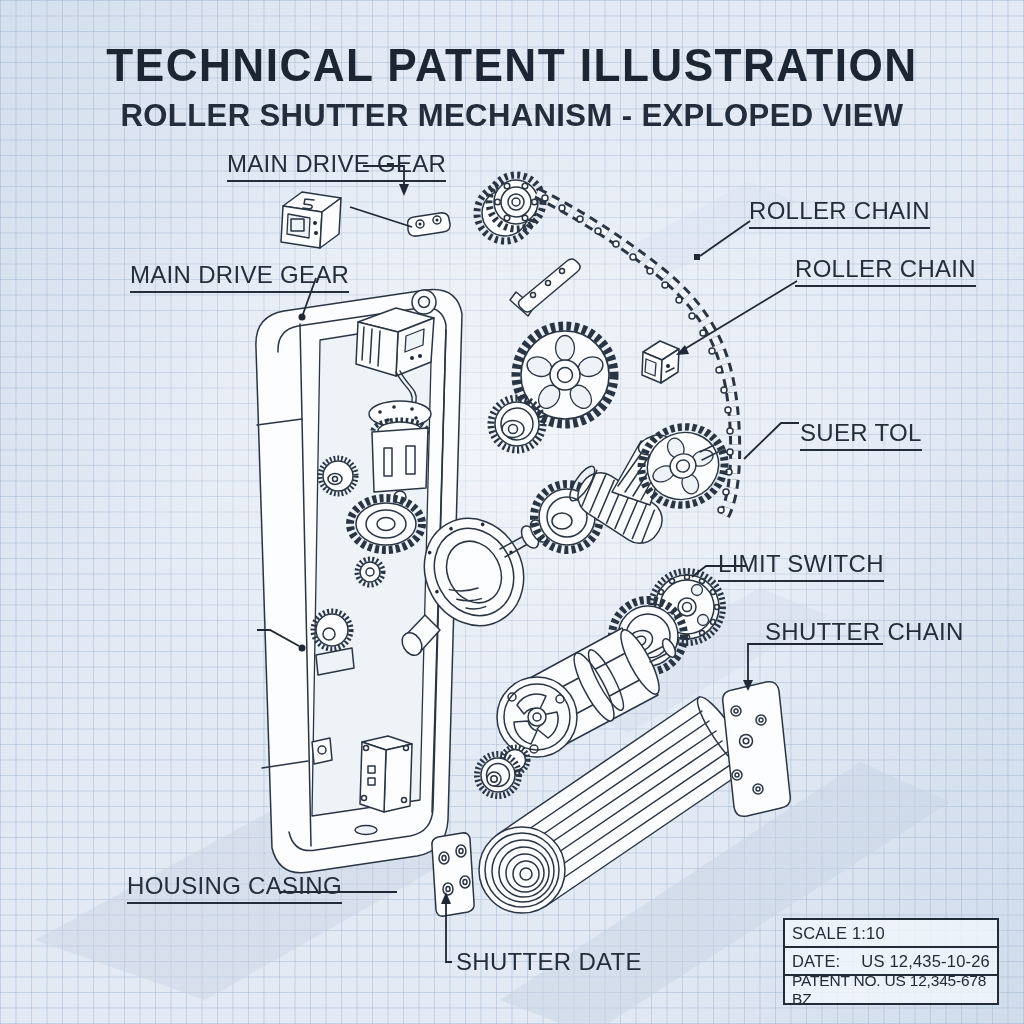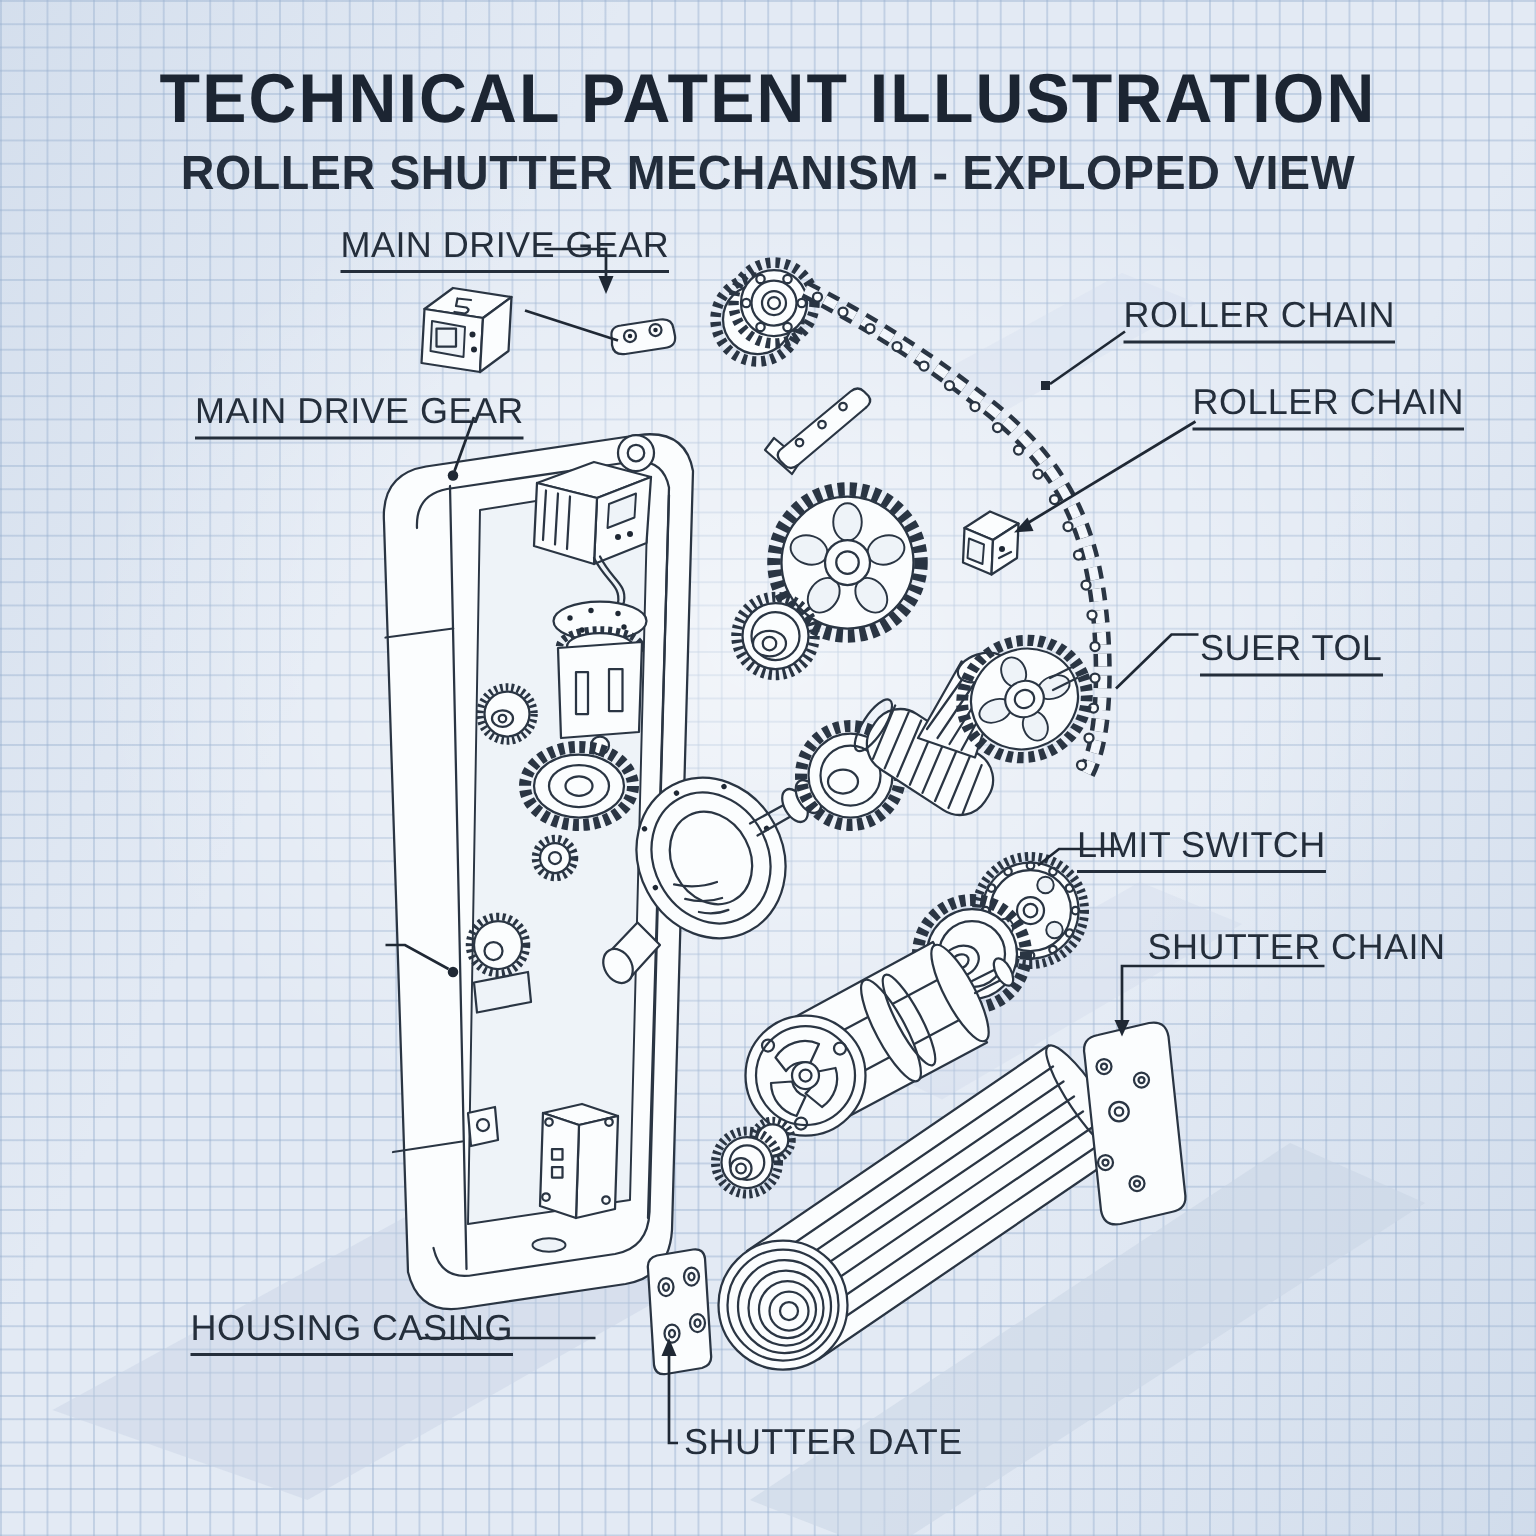--- a/index.html
+++ b/index.html
@@ -413,14 +413,26 @@
   <div class="lbl" style="left:227px;top:152px">MAIN DRIVE GEAR</div>
   <div class="lbl" style="left:130px;top:263px">MAIN DRIVE GEAR</div>
   <div class="lbl" style="left:749px;top:199px">ROLLER CHAIN</div>
   <div class="lbl" style="left:795px;top:257px">ROLLER CHAIN</div>
   <div class="lbl" style="left:800px;top:421px">SUER TOL</div>
   <div class="lbl" style="left:718px;top:552px">LIMIT SWITCH</div>
   <div class="lbl nol" style="left:765px;top:620px">SHUTTER CHAIN</div>
   <div class="lbl" style="left:127px;top:874px">HOUSING CASING</div>
   <div class="lbl nol" style="left:456px;top:950px">SHUTTER DATE</div>
 
+  <div class="tblock">
+    <div class="trow">
+      <span>SCALE 1:10</span>
+    </div>
+    <div class="trow split">
+      <span>DATE:</span>
+      <span>US 12,435-10-26</span>
+    </div>
+    <div class="trow small">
+      <span>PATENT NO. US 12,345-678 BZ</span>
+    </div>
+  </div>
 
 </div>
 
 </body></html>

